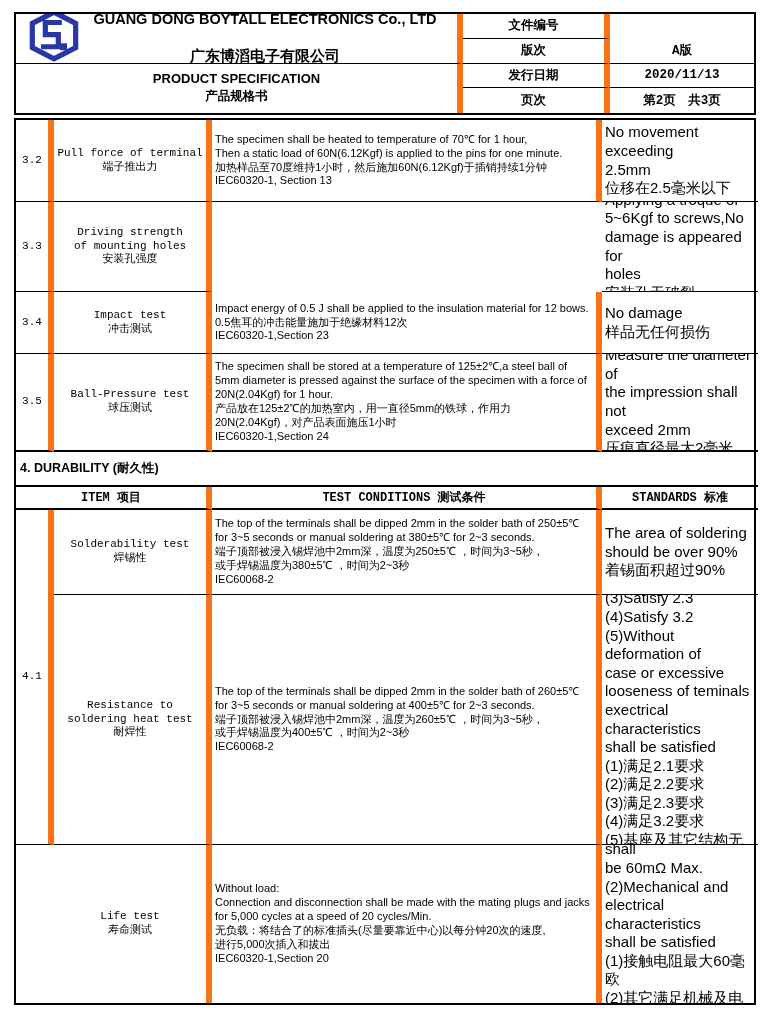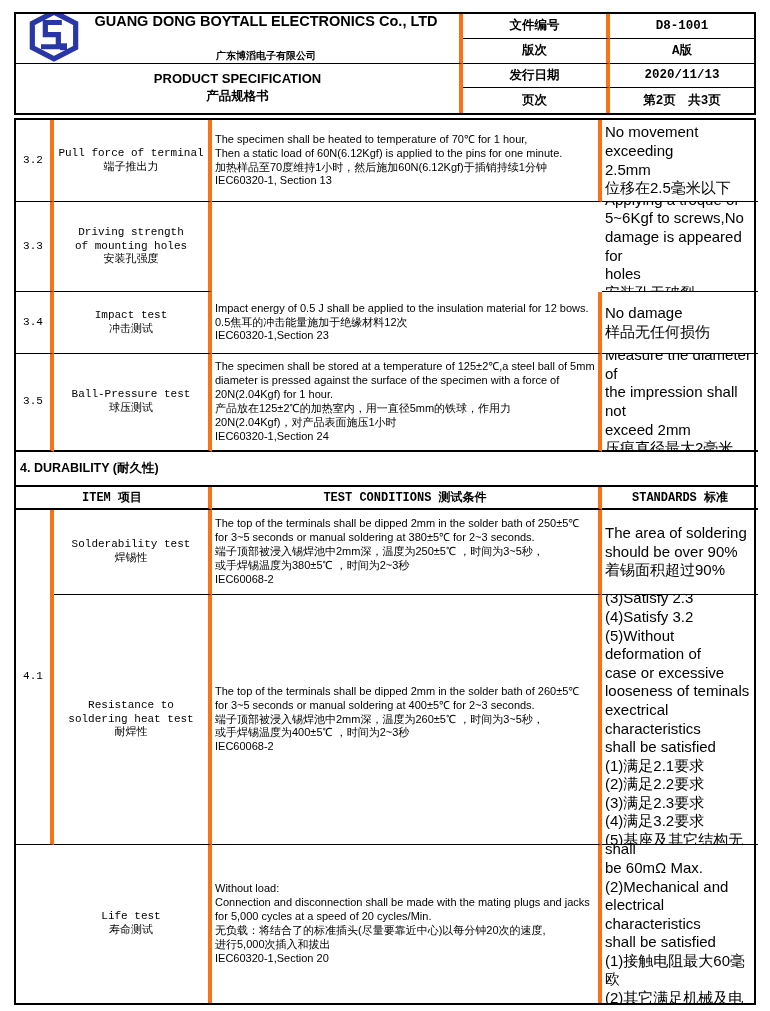--- a/index.html
+++ b/index.html
@@ -10,37 +10,37 @@
   
   .hdr{display:grid;width:742px;height:103px;border:2px solid #000;
        grid-template-columns:447px 147px 144px;grid-template-rows:repeat(4,1fr);
        box-sizing:border-box;background:#fff;}
   
   .main{display:grid;width:742px;border:2px solid #000;margin-top:3px;
         grid-template-columns:38px 158px 390px 156px;
         grid-template-rows:82px 90px 62px 98px 35px 23px 85px 250px 158px;
         box-sizing:border-box;background:#fff;}
 
-  .c{border-right:4px solid #f97316;border-bottom:1px solid #000;box-sizing:border-box;
+  .c{border-right:6px solid #f97316;border-bottom:1px solid #000;box-sizing:border-box;
      display:flex;padding:2px 3px;overflow:hidden;}
   .lc{border-right:none;}
   .lr{border-bottom:none;}
   .b2{border-bottom-width:2px;}
   .vt{align-items:center;}
   .vc{align-items:center;}
   .hc{justify-content:center;font-family:Liberation Mono, monospace;}
 
   .txt{white-space:pre-line;font-size:11px;line-height:1.27;}
   .ctr{text-align:center;}
   .stdtxt{font-size:15px;line-height:1.24;}
 
   .company-cell{position:relative;flex-direction:column;justify-content:center;
                 padding-left:60px;text-align:center;}
   .company-en{font-weight:bold;font-size:14.5px;}
-  .company-cn{font-weight:bold;font-size:10px;margin-top:20px;}
+  .company-cn{font-weight:bold;font-size:15px;margin-top:20px;}
   .logo{position:absolute;left:12px;top:-5px;width:52px;height:53px;}
   .product-cell{flex-direction:column;justify-content:center;text-align:center;}
   .product-en{font-weight:bold;font-size:13px;}
   .product-cn{font-weight:bold;font-size:12.5px;margin-top:2px;}
   .hlabel,.hvalue{font-weight:bold;font-size:12.5px;}
 
   .sec-title{grid-area:5/1/6/5;font-weight:bold;font-size:12.5px;align-items:center;
              padding-left:4px;}
   .colhdr{font-weight:bold;font-size:12px;}
 </style>
@@ -57,23 +57,20 @@
             <path d="M30 3 L55 16 L55 44 L30 57 L5 44 L5 16 Z" fill="none" stroke-width="6" stroke-linejoin="miter" stroke="#2936a6"></path>
             <path d="M39 15 L20 15 L20 29 L35 29 L35 43 L15 43" fill="none" stroke-width="6" stroke="#2936a6"></path>
             <rect x="37" y="39" width="8" height="8" fill="#2936a6"></rect>
           </svg>
         </span>
         <div class="company-en">GUANG DONG BOYTALL ELECTRONICS Co., LTD</div>
         <div class="company-cn">广东博滔电子有限公司</div>
       </div>
       <div class="c hc vc" style="grid-area:1/2/2/3">
           <span class="hlabel">文件编号</span>
-        </div>
-      <div class="c hc vc lc" style="grid-area:1/3/2/4">
-          <span class="hvalue">D8-1001</span>
         </div>
       <div class="c hc vc" style="grid-area:2/2/3/3">
           <span class="hlabel">版次</span>
         </div>
       <div class="c hc vc lc" style="grid-area:2/3/3/4">
           <span class="hvalue">A版</span>
         </div>
       <div class="c product-cell lr" style="grid-area:3/1/5/2">
         <div class="product-en">PRODUCT SPECIFICATION</div>
         <div class="product-cn">产品规格书</div>

